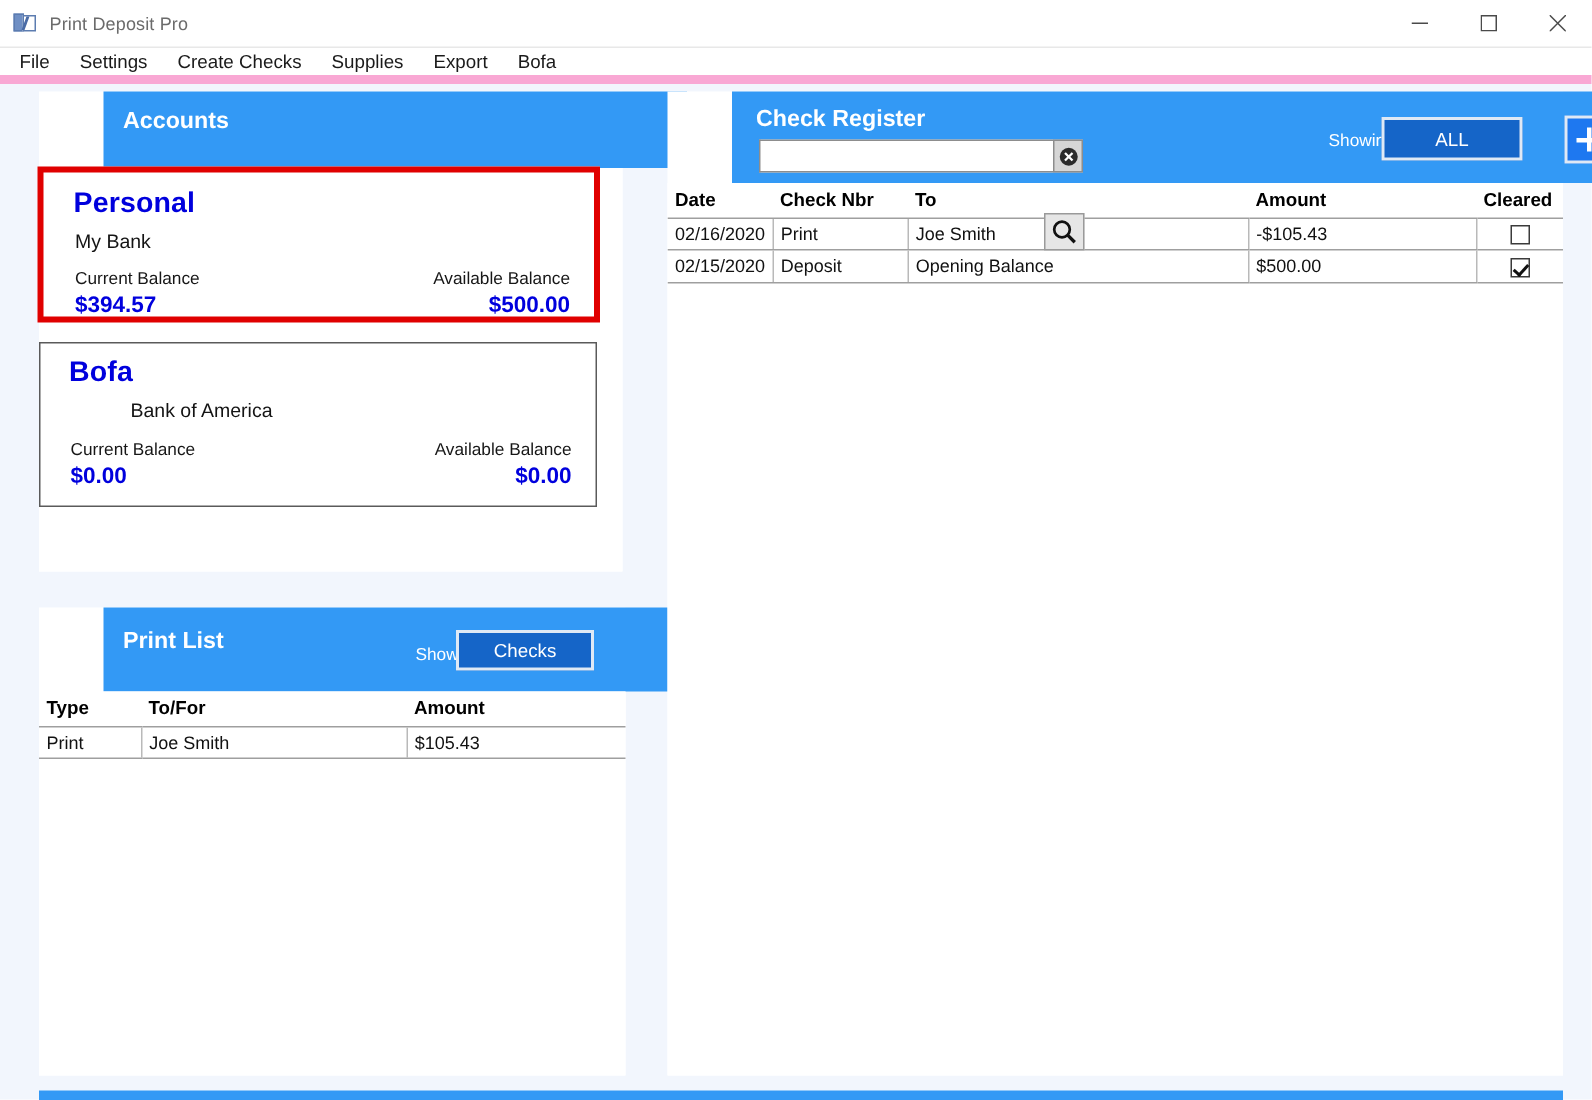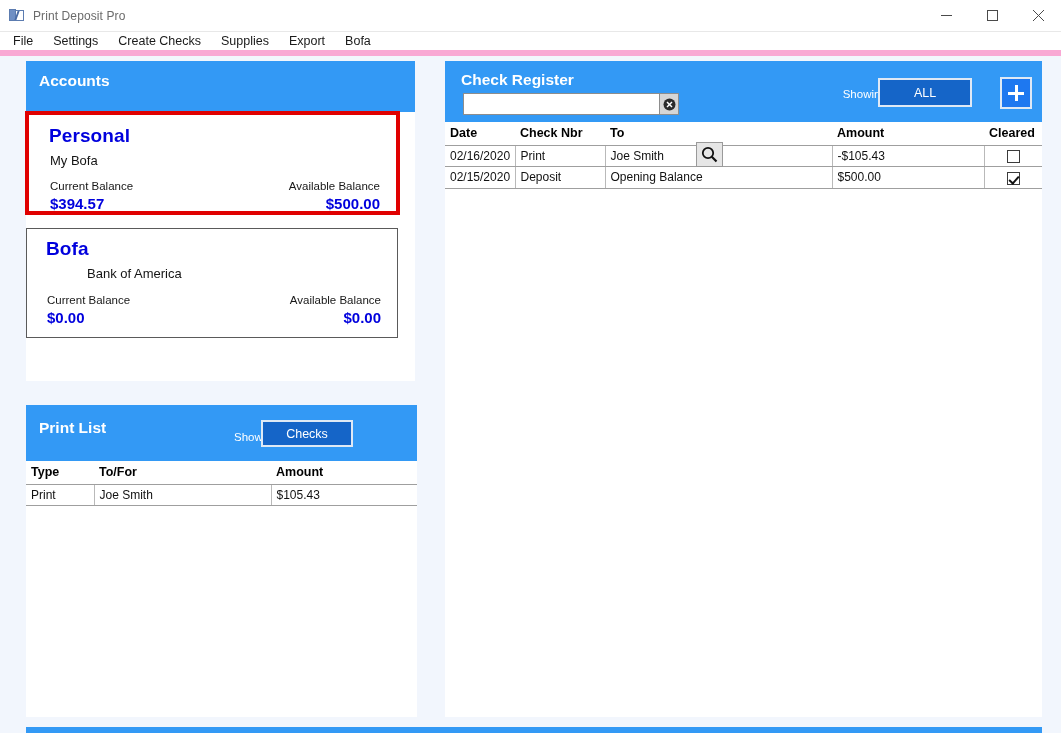--- a/index.html
+++ b/index.html
@@ -64,20 +64,21 @@
   
   .workspace {
     position: absolute; left: 0; top: 56px; width: 1061px; height: 677px;
     background: #f2f6fd;
   }
 
   
   .panel-header {
     background: #3399f5;
     position: relative;
+    margin-left: 43px;
   }
   .panel-title {
     color: #ffffff; font-weight: bold; font-size: 15.5px;
     position: absolute;
   }
 
   
   .accounts-panel {
     position: absolute; left: 26px; top: 5px; width: 389px; height: 320px;
     background: #ffffff;
@@ -293,21 +294,21 @@
 <div class="workspace">
 
   <div class="accounts-panel">
     <div class="panel-header accounts-header">
       <div class="panel-title">Accounts</div>
     </div>
     <div class="accounts-body">
 
       <div class="account-card selected card-sel">
         <div class="acct-name">Personal</div>
-        <div class="acct-bank">My Bofa</div>
+        <div class="acct-bank">My Bank</div>
         <div class="bal-label bal-cur-l">Current Balance</div>
         <div class="bal-value bal-cur-v">$394.57</div>
         <div class="bal-label bal-av-l">Available Balance</div>
         <div class="bal-value bal-av-v">$500.00</div>
       </div>
 
       <div class="account-card plain card-pl">
         <div class="acct-name">Bofa</div>
         <div class="acct-bank">Bank of America</div>
         <div class="bal-label bal-cur-l">Current Balance</div>

